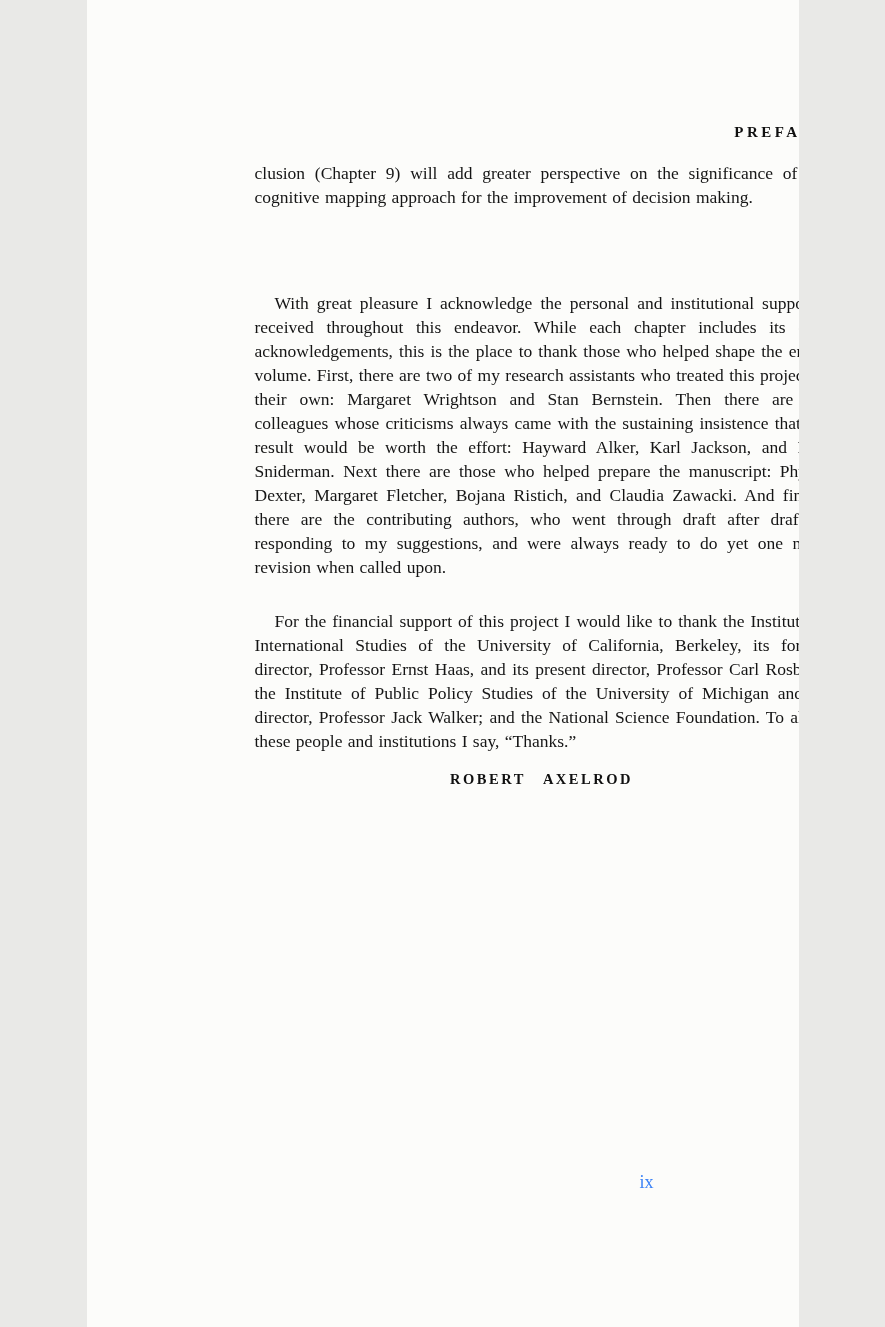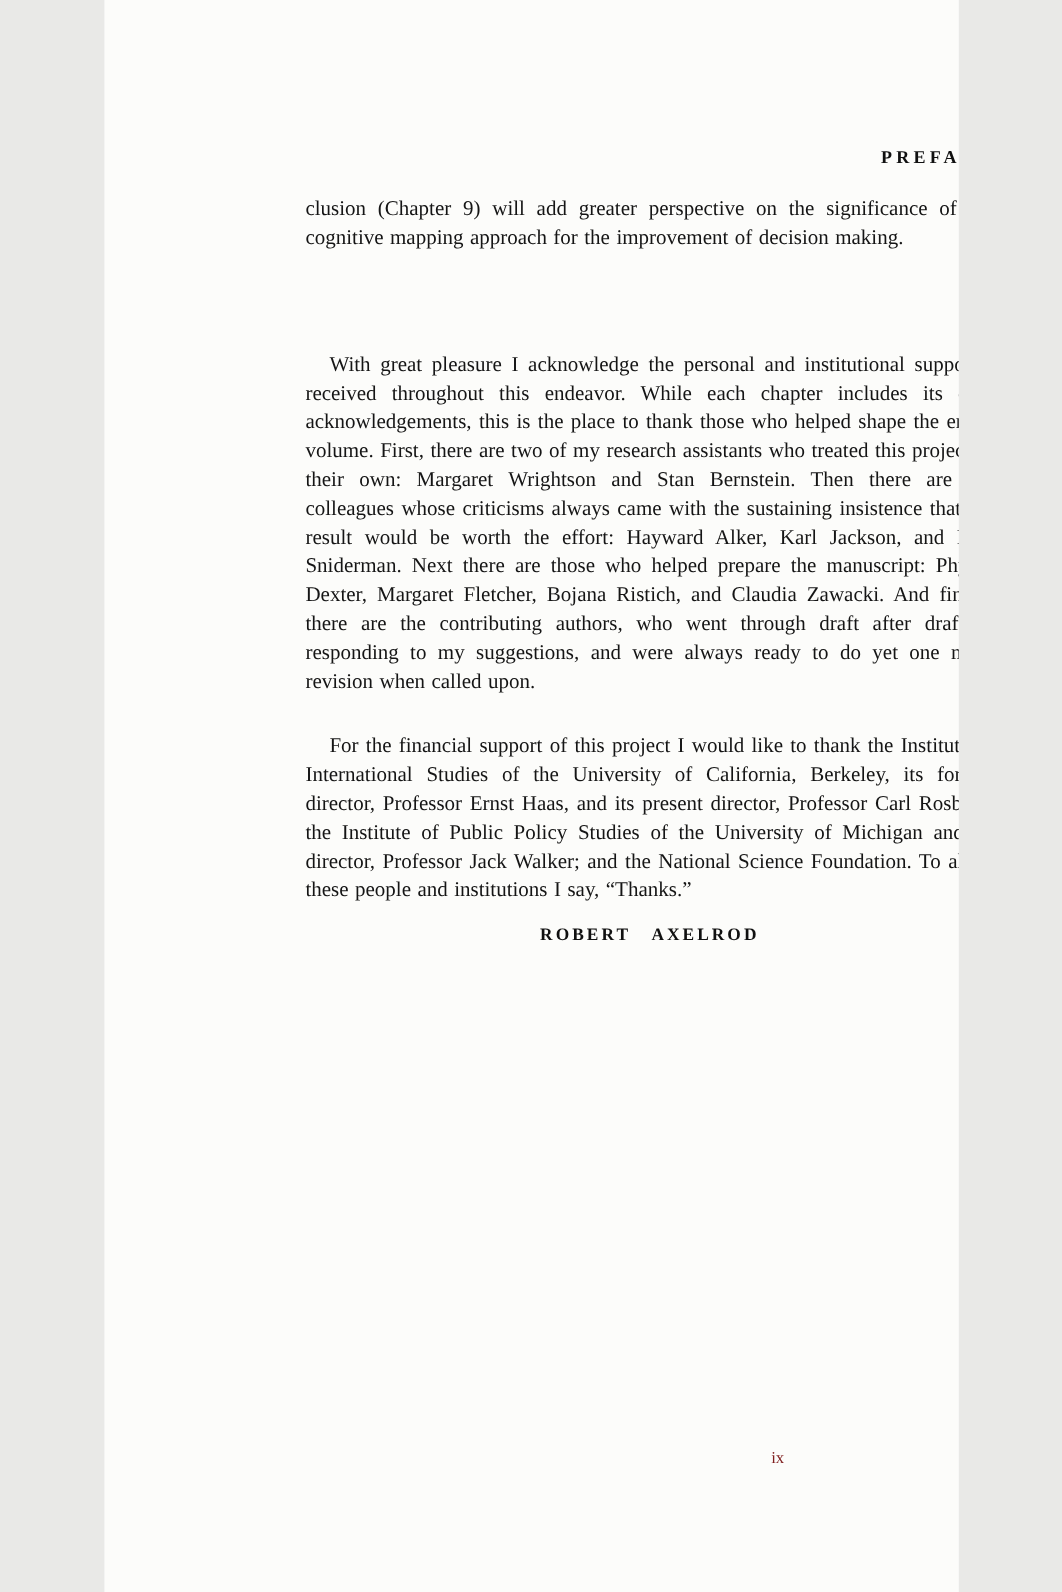--- a/index.html
+++ b/index.html
@@ -52,24 +52,24 @@
     text-align: center;
     font-size: 14.5px;
     letter-spacing: 2.5px;
     word-spacing: 12px;
     font-weight: 700;
     color: #101010;
     margin-top: 18px;
   }
   .page-number {
     position: absolute;
-    top: 1208px;
+    top: 1172px;
     right: 145px;
-    font-size: 14px;
-    color: #7f1d1d;
+    font-size: 18px;
+    color: #3b82f6;
   }
 </style>
 </head>
 <body>
 
 <div class="page">
   <div class="content">
 
     <div class="running-head">PREFACE</div>
 

